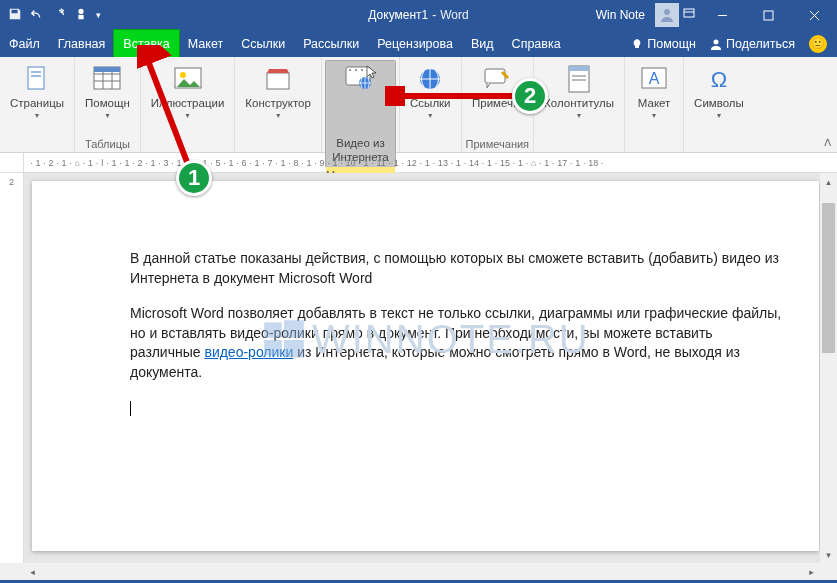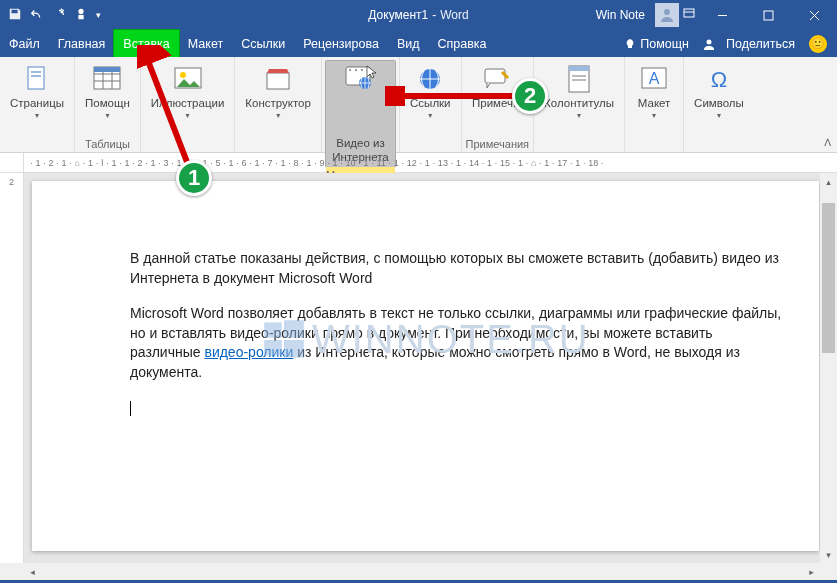--- a/index.html
+++ b/index.html
@@ -109,32 +109,33 @@
       </div>
   </div>
 </div>
 
 <div class="menubar">
   <div class="tab">Файл</div>
   <div class="tab">Главная</div>
   <div class="tab highlight">Вставка</div>
   <div class="tab">Макет</div>
   <div class="tab">Ссылки</div>
+  <div class="tab">Рассылки</div>
   <div class="tab">Рецензирова</div>
   <div class="tab">Вид</div>
   <div class="tab">Справка</div>
   <div class="spacer"></div>
   <div class="right">
     <span style="display:flex;gap:4px;align-items:center;">
         <svg width="12" height="12" viewBox="0 0 12 12">
           <path fill="#fff" d="M6 1a4 4 0 0 0-2 7v2h4V8a4 4 0 0 0-2-7z"></path>
         </svg>
         <span>Помощн</span>
       </span>
-    <span style="display:flex;gap:11px;align-items:center;">
+    <span style="display:flex;gap:4px;align-items:center;">
         <svg width="12" height="12" viewBox="0 0 12 12">
           <circle cx="6" cy="4" r="2.5" fill="#fff"></circle>
           <path fill="#fff" d="M1 12c0-3 2-4 5-4s5 1 5 4z"></path>
         </svg>
         <span>Поделиться</span>
       </span>
     <span class="emoji">🙂</span>
   </div>
 </div>
 

